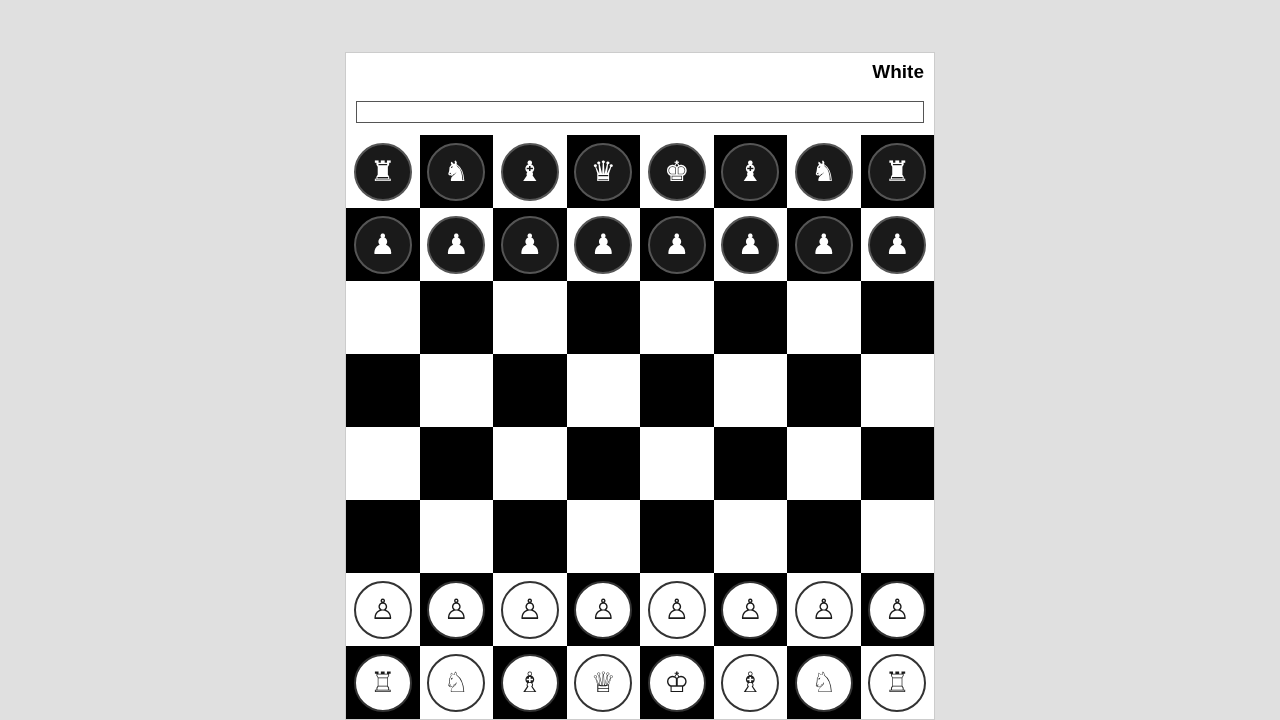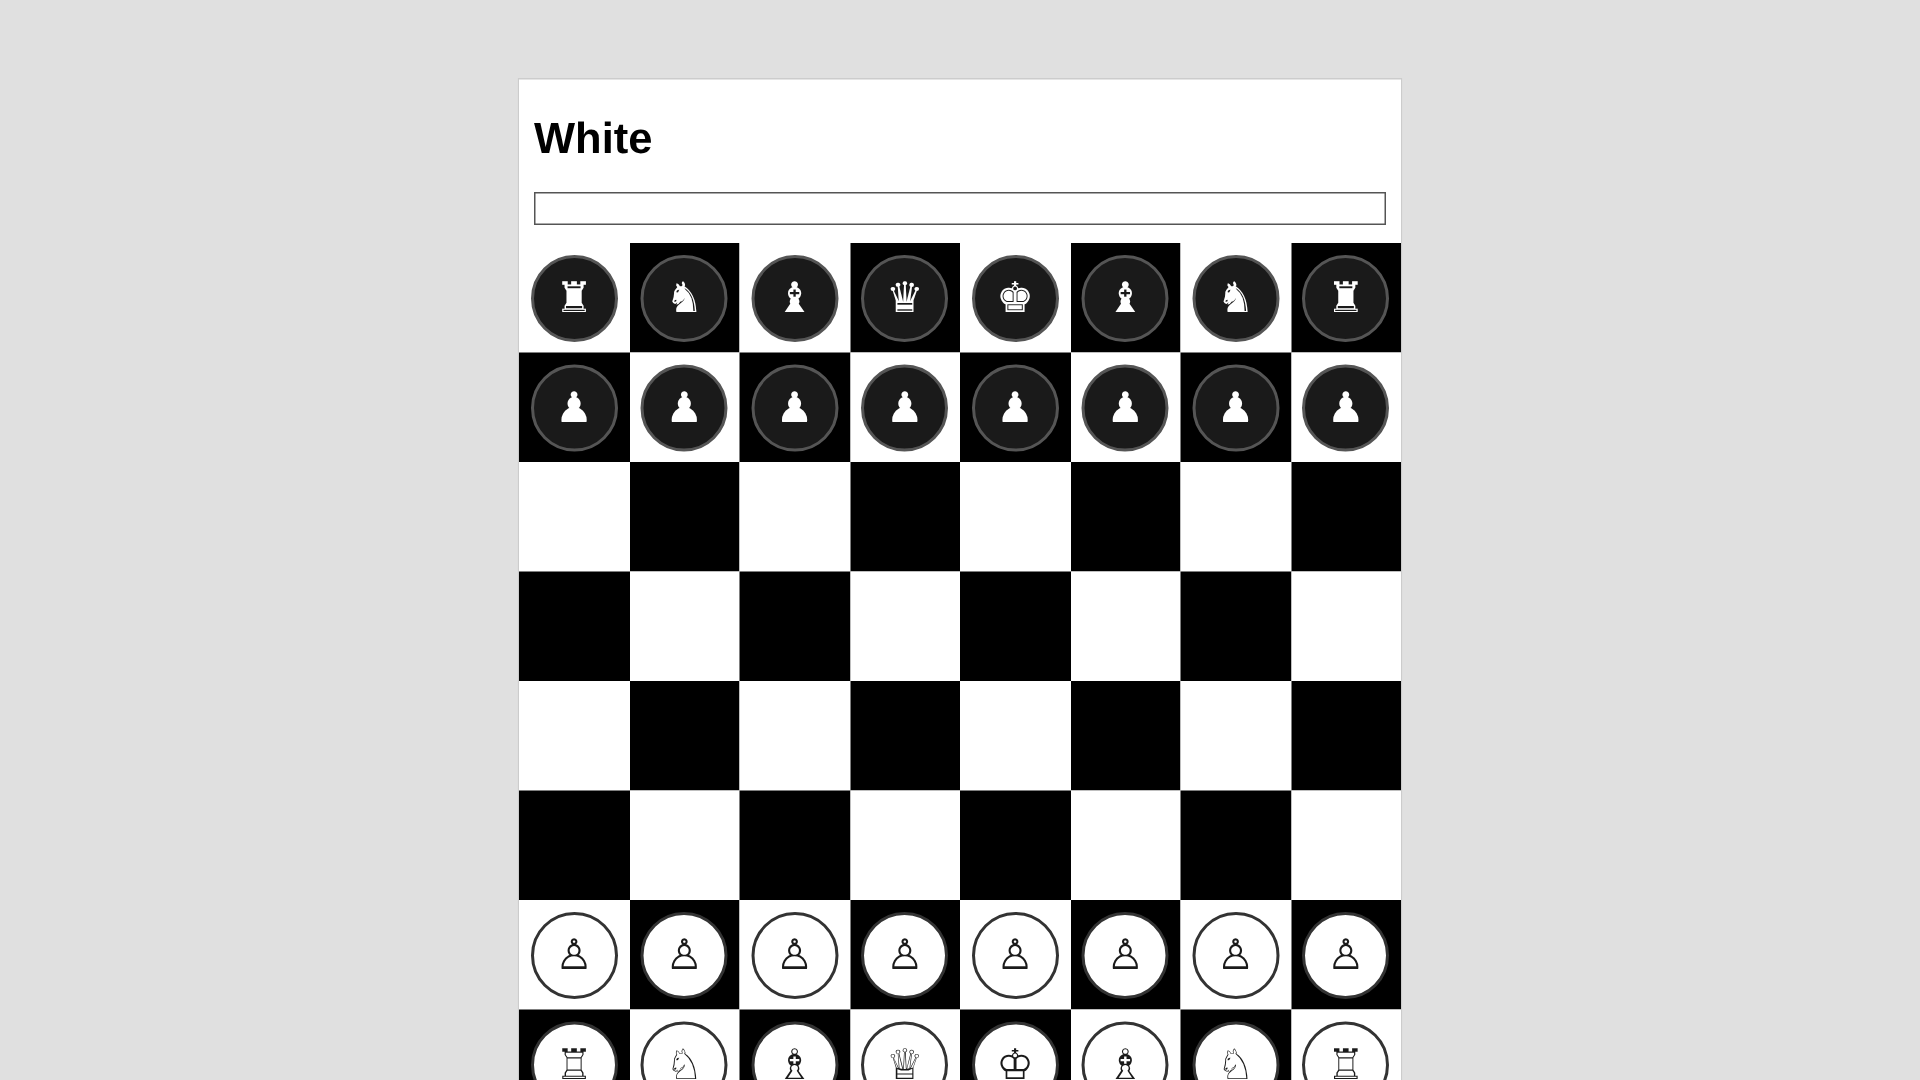--- a/index.html
+++ b/index.html
@@ -11,23 +11,23 @@
       min-height: 720px;
       font-family: Arial, sans-serif;
     }
     .main-container {
       width: 590px;
       margin-top: 52px;
       background: white;
       border: 1px solid #ccc;
     }
     .header {
-      text-align: left;
-      padding: 24px 10px 10px 10px;
-      font-size: 29px;
+      text-align: right;
+      padding: 8px 10px 10px 10px;
+      font-size: 19px;
       font-weight: bold;
       border-bottom: none;
     }
     .progress-bar-container {
       padding: 8px 10px 12px 10px;
     }
     .progress-bar {
       width: 100%;
       height: 22px;
       border: 1.5px solid #555;

